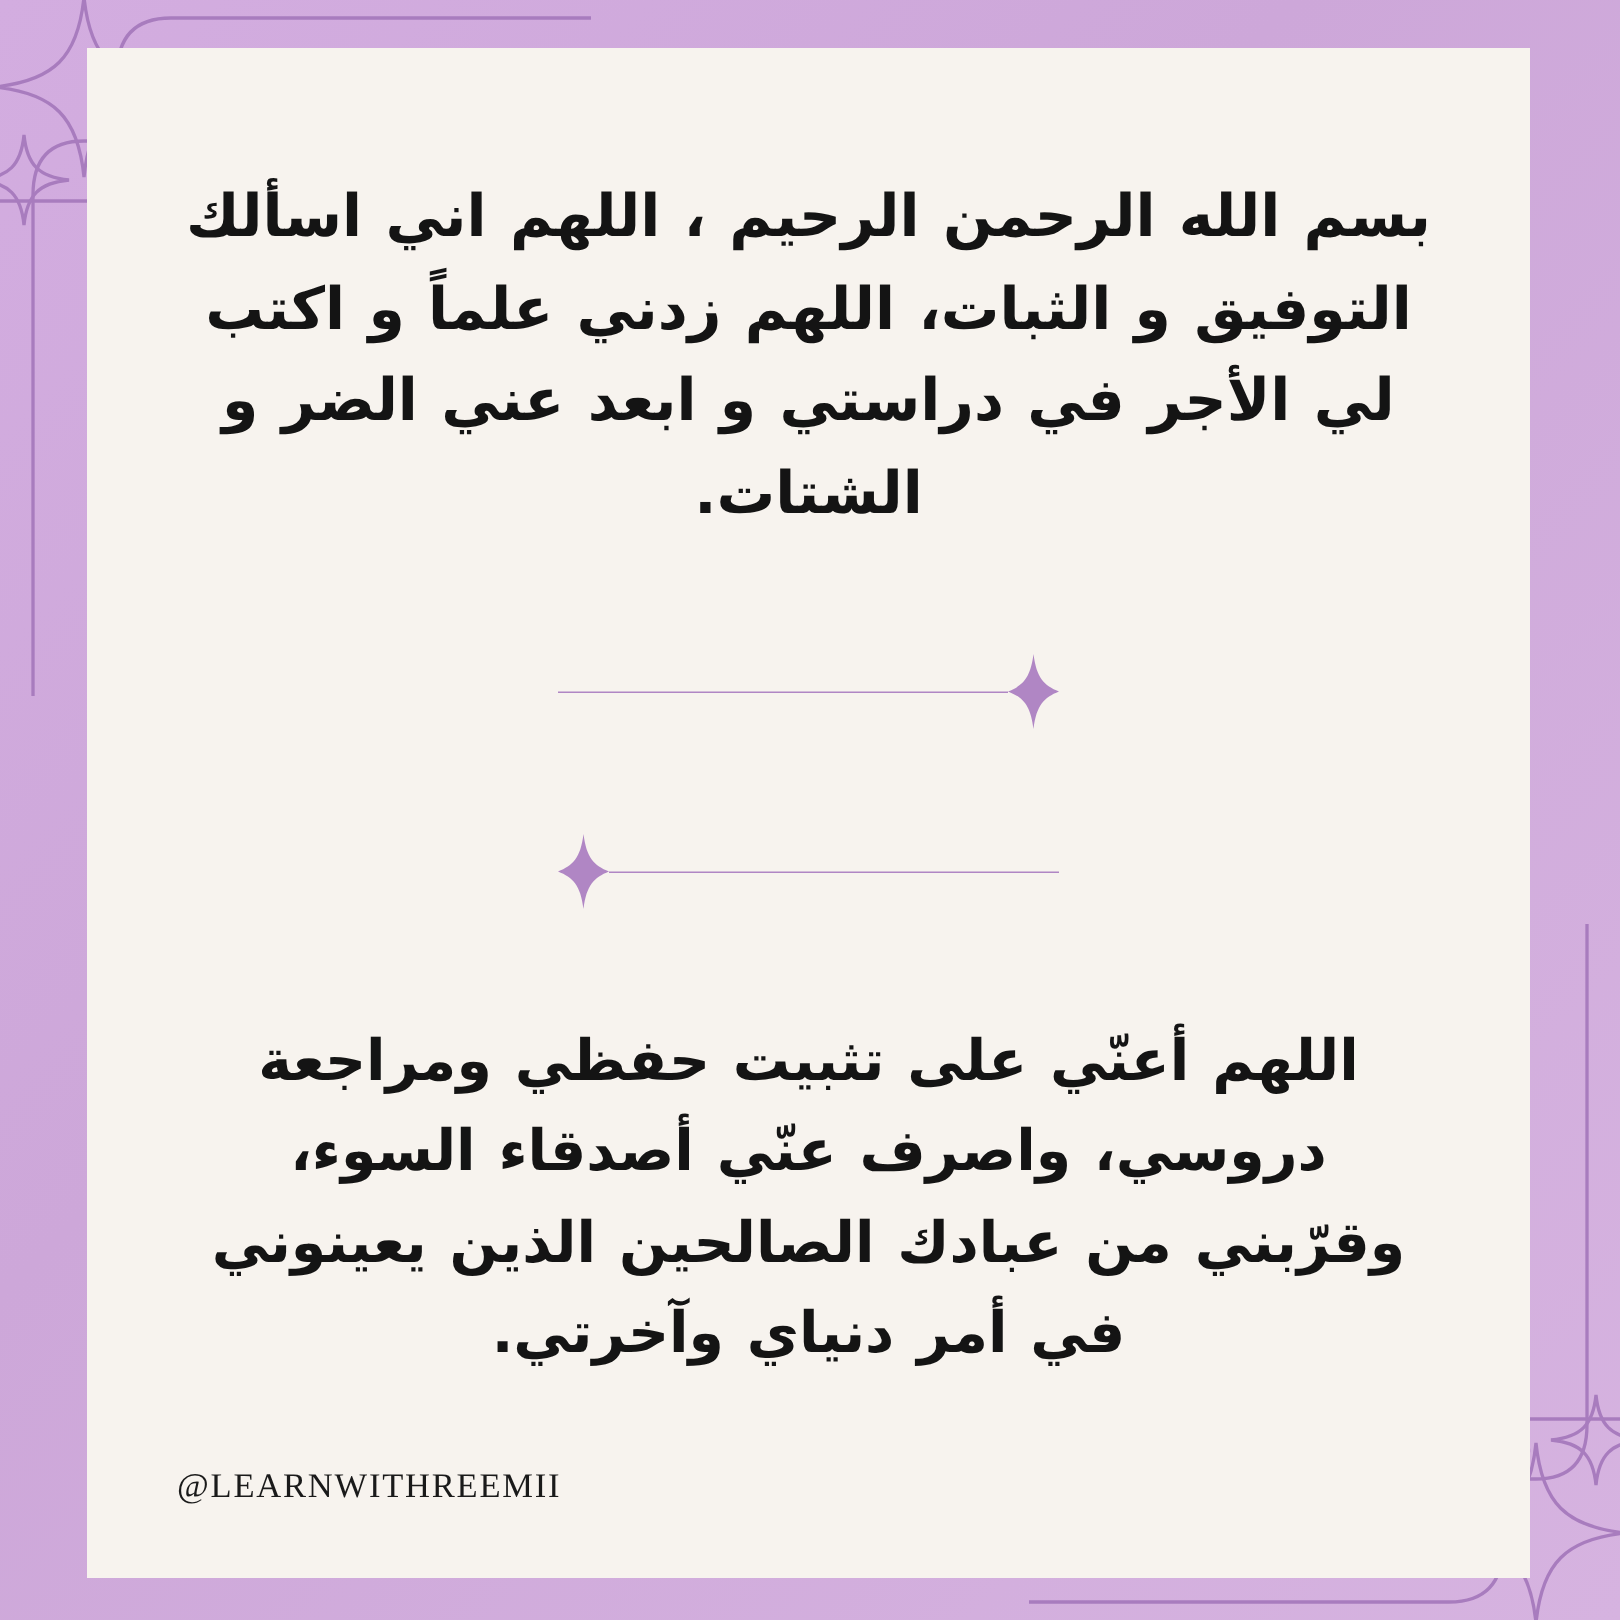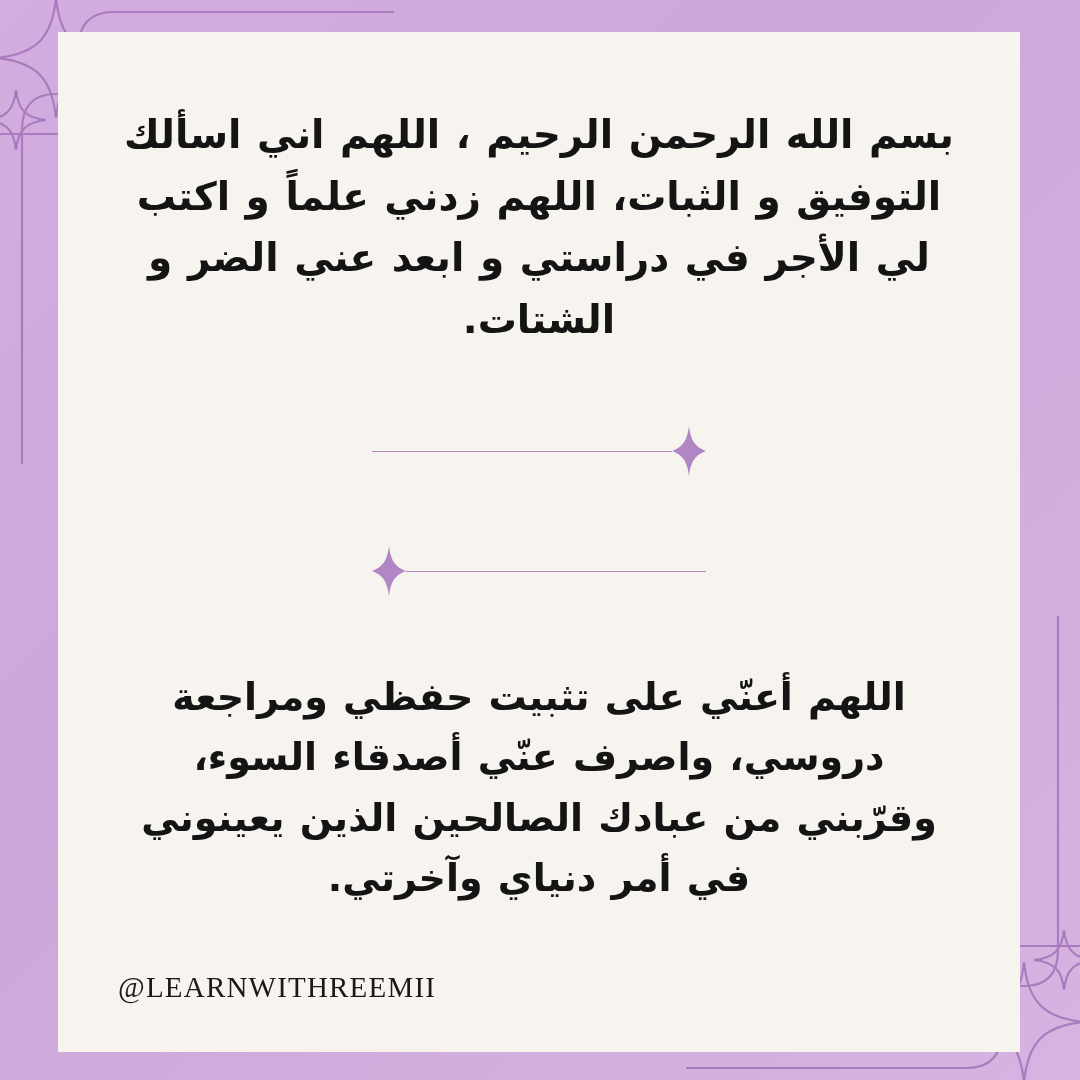--- a/index.html
+++ b/index.html
@@ -59,21 +59,21 @@
     color: #141414;
     font-size: 39px;
     line-height: 1.58;
     text-align: center;
     direction: rtl;
     font-weight: 600;
     letter-spacing: 0px;
     word-spacing: 2px;
   }
 
-  .dua-1 { margin-top: 0; }
+  .dua-1 { margin-top: 10px; }
   .dua-2 { }
   .dua-3 { font-size: 38px; }
 
   
   .divider {
     display: flex;
     align-items: center;
     justify-content: center;
     height: 64px;
     margin: 30px 0 26px 0;
@@ -93,21 +93,21 @@
 
   .spark svg { display: block; }
   .spacer-lg { flex: 1 1 auto; }
 
   
   .handle {
     position: absolute;
     left: 60px;
     bottom: 48px;
     font-family: "Liberation Serif", serif;
-    font-size: 29px;
+    font-size: 23px;
     letter-spacing: 1.2px;
     color: #1a1a1a;
     direction: ltr;
     text-align: left;
   }
 </style>
 </head>
 <body>
 
 <div class="canvas">

